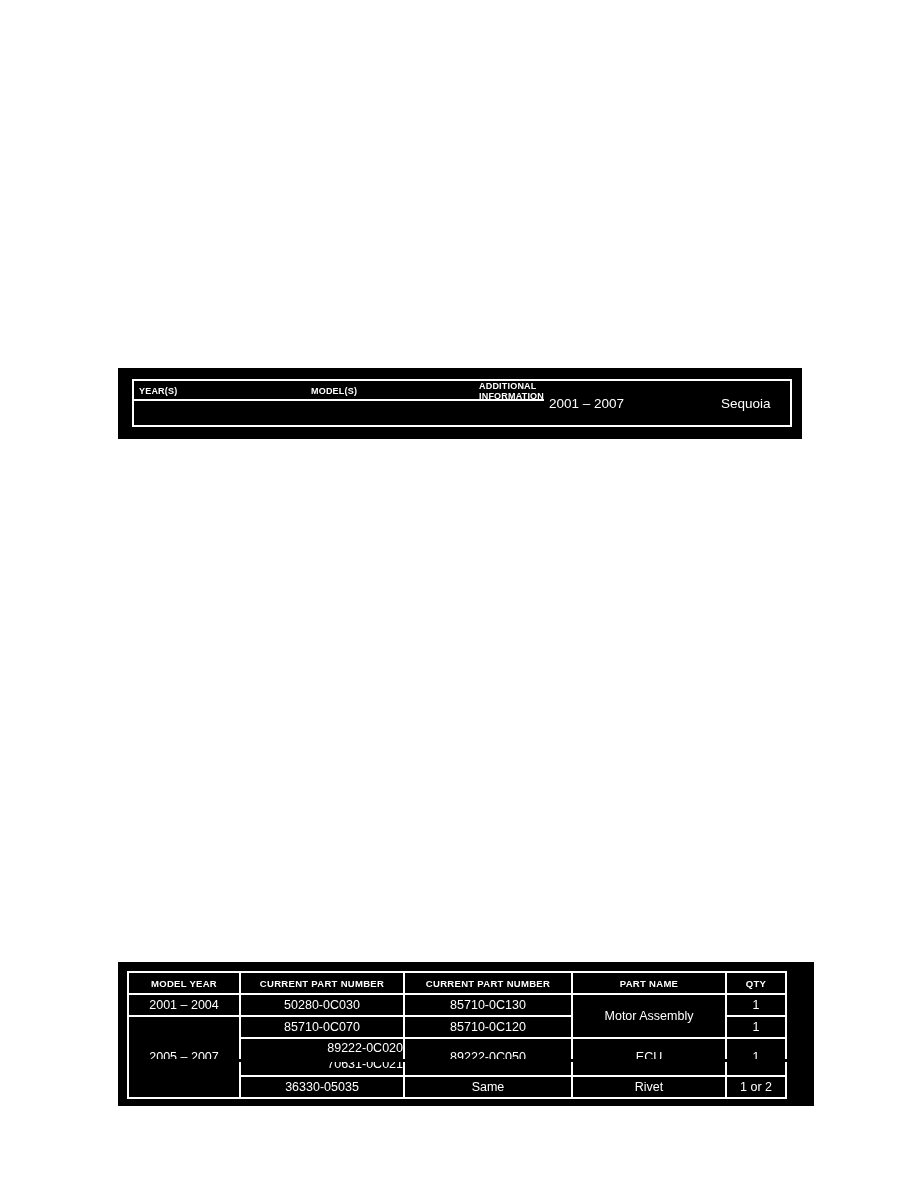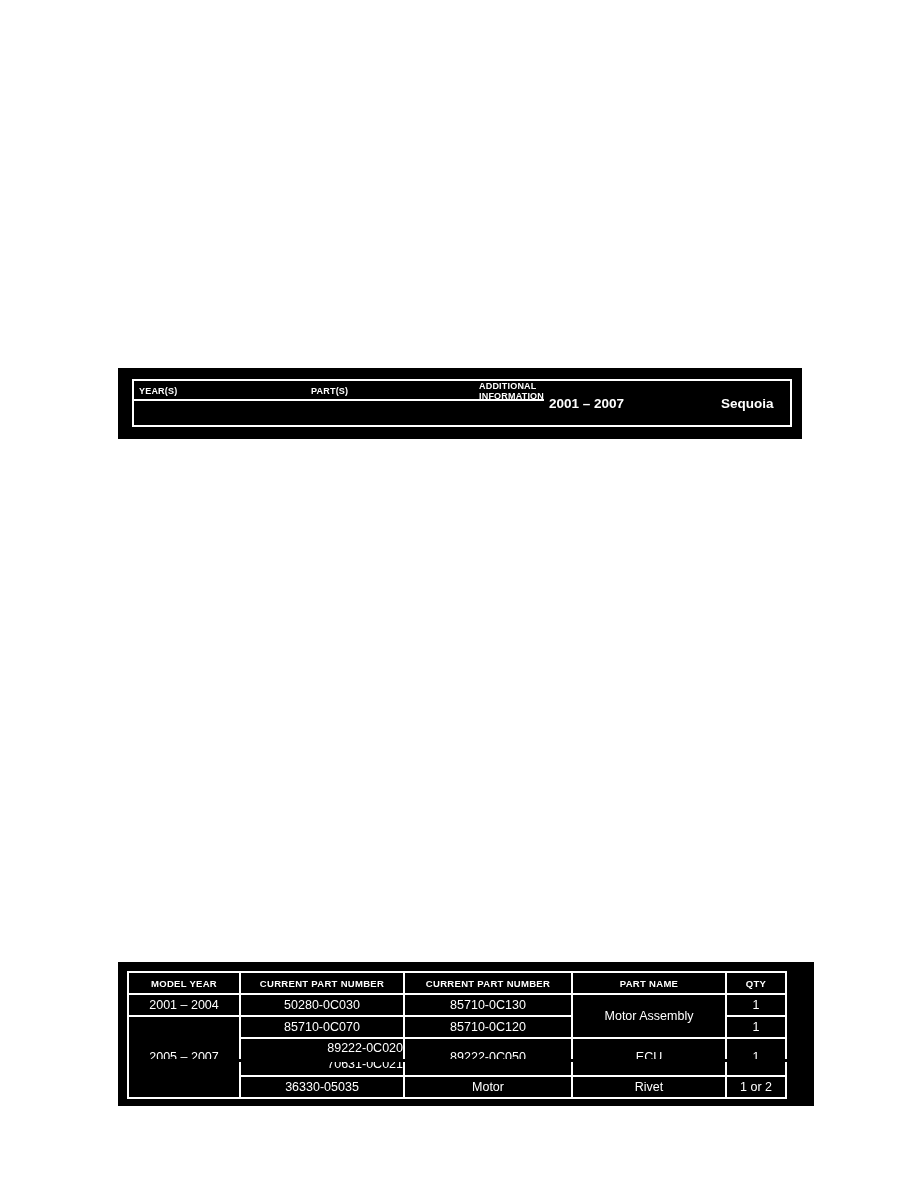--- a/index.html
+++ b/index.html
@@ -27,21 +27,21 @@
     display:grid;
     grid-template-columns:172px 168px 1fr;
     align-items:center;
     padding-left:5px;
   }
   .tbl1-head{
     height:20px;box-sizing:border-box;
     border-bottom:2px solid #ffffff;
     font-weight:bold;font-size:9px;letter-spacing:.2px;
   }
-  .tbl1-data{flex:1;font-size:13.5px;font-weight:bold;}
+  .tbl1-data{flex:1;font-size:13.5px;}
 
   
   .tbl2{
     position:absolute;left:118px;top:962px;
     width:685px;height:144px;
     background:#000000;
     padding-left:11px;
   }
   .tbl2 table{
     position:absolute;left:9px;top:9px;
@@ -67,21 +67,21 @@
 </style>
 </head>
 <body>
 
 <div class="page">
 
   <div class="tbl1">
     <div class="tbl1-frame">
       <div class="tbl1-row tbl1-head">
         <span>YEAR(S)</span>
-        <span>PART(S)</span>
+        <span>MODEL(S)</span>
         <span>ADDITIONAL INFORMATION</span>
       </div>
       <div class="tbl1-row tbl1-data">
         <span>2001 – 2007</span>
         <span>Sequoia</span>
         <span></span>
       </div>
     </div>
   </div>
 
@@ -119,21 +119,21 @@
         <td class="two-line">
           <div>89222-0C020</div>
           <div>70631-0C021</div>
         </td>
         <td>89222-0C050</td>
         <td>ECU</td>
         <td>1</td>
       </tr>
       <tr style="height:22px">
         <td>36330-05035</td>
-        <td>Motor</td>
+        <td>Same</td>
         <td>Rivet</td>
         <td>1 or 2</td>
       </tr>
     </tbody>
       </table>
     <div class="artifact"></div>
   </div>
 
 </div>
 

